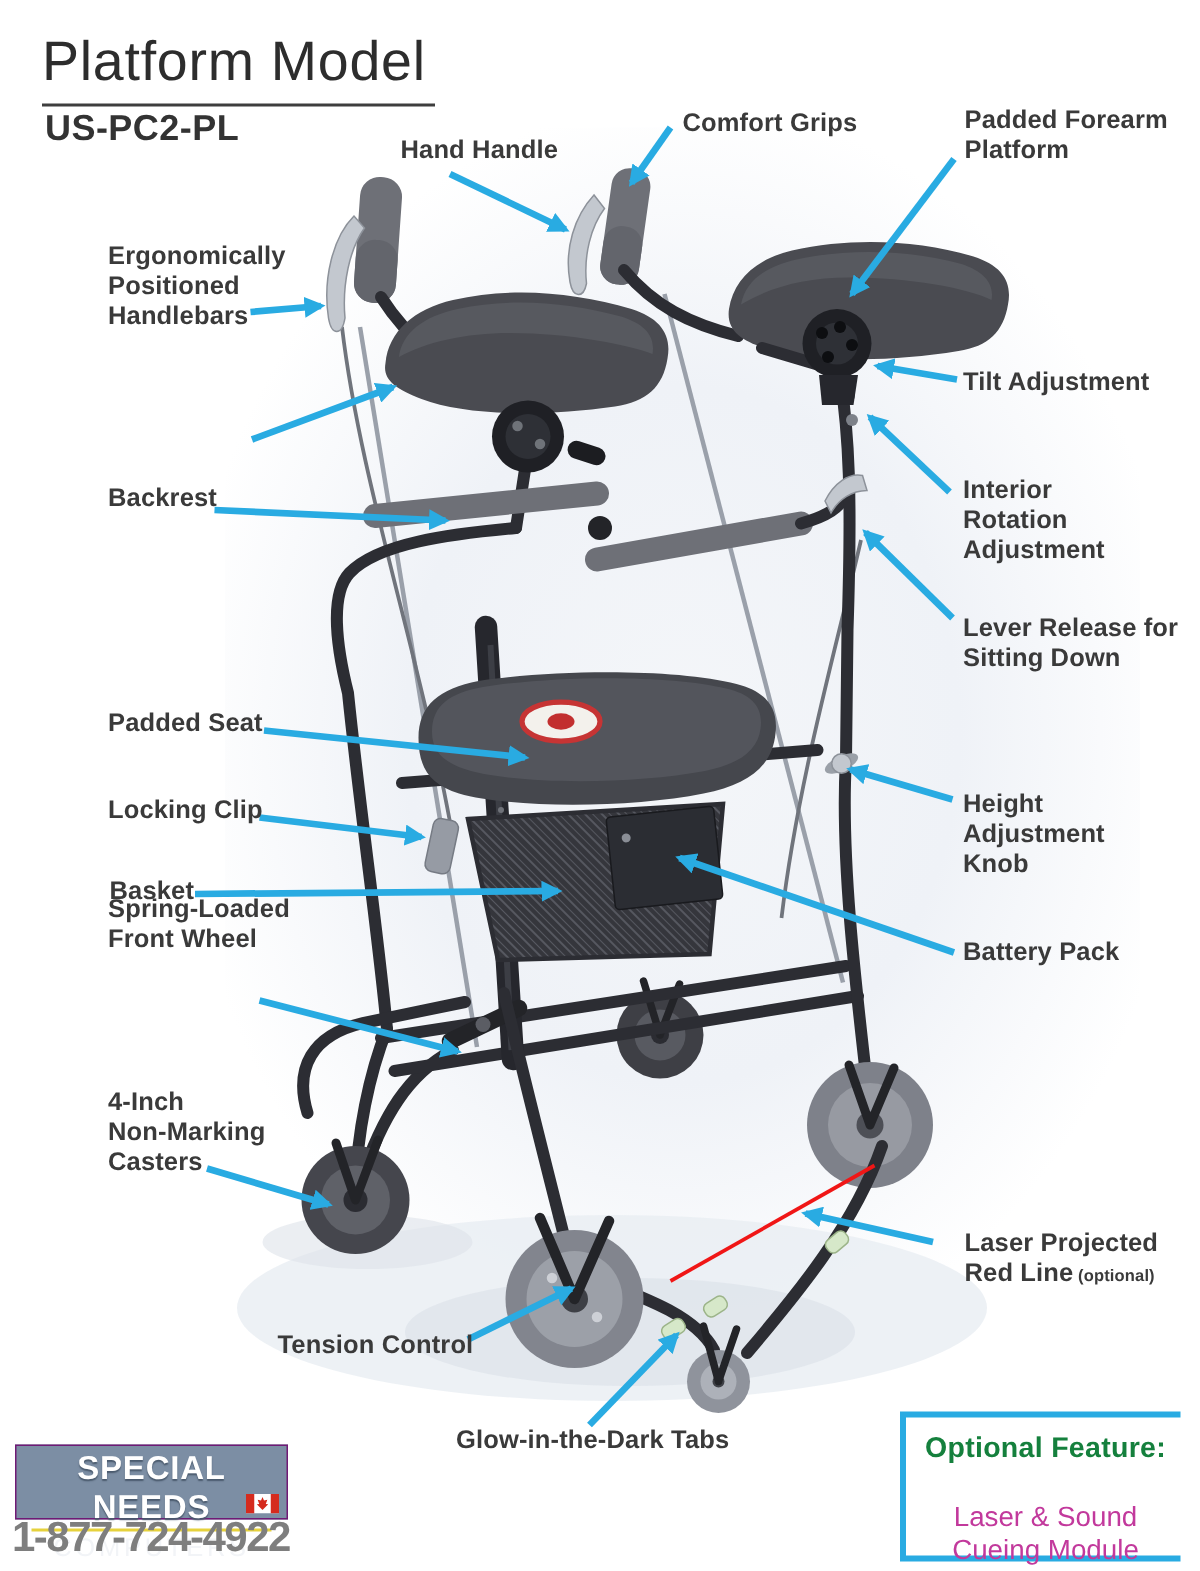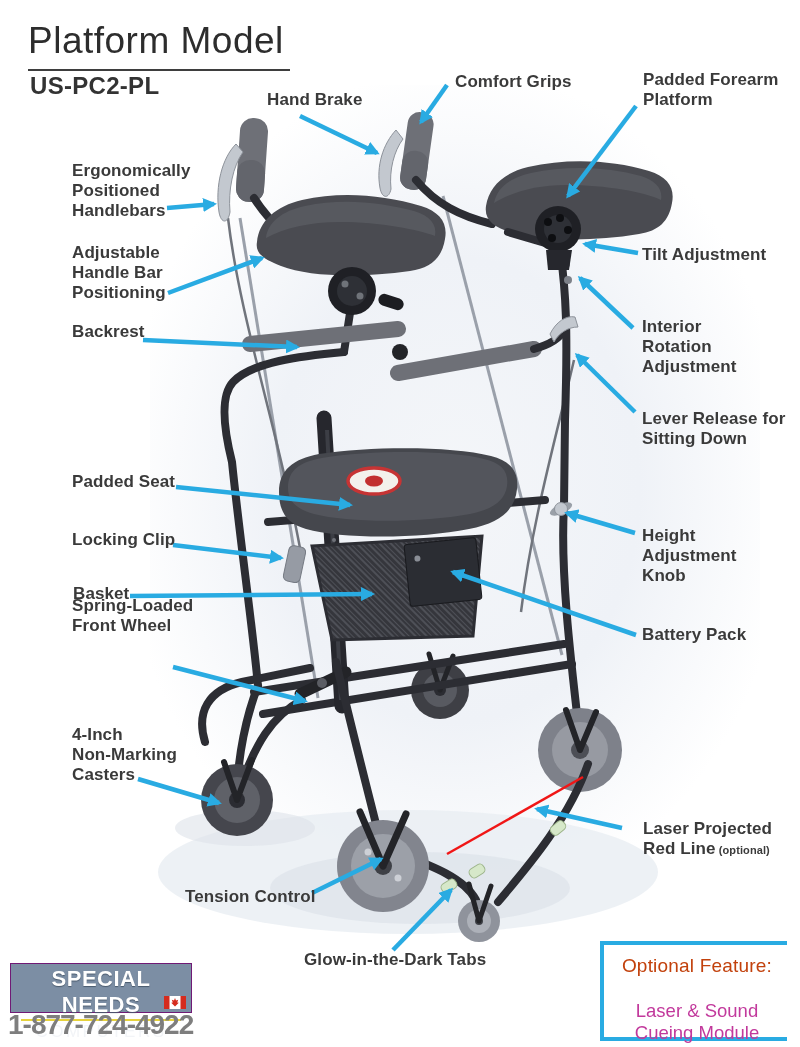--- a/index.html
+++ b/index.html
@@ -24,21 +24,21 @@
          background:var(--logo-bg,#7c8ea4); border-radius:0; border:1px solid #701a75; box-sizing:border-box; }
   #snc .l1 { color:#fff; font-weight:bold; font-size:22px; text-align:center; margin-top:2px;
              letter-spacing:.5px; text-shadow:0 1px 1px #4a5a6d; }
   #snc .rule { height:2px; background:#e6d23c; margin:1px 10px 0 10px; }
   #snc .l2 { color:#f2f4f7; font-size:17px; text-align:center; letter-spacing:2.5px; margin-top:1px; }
   #snc .flag { position:absolute; right:5px; bottom:3px; width:22px; height:13px; }
   #phone { position:absolute; left:8px; top:1009px; font-size:28px; font-weight:bold;
            color:#7e7e7e; letter-spacing:-1px; }
   #opt { position:absolute; left:600px; top:941px; width:186px; height:92px;
          border:4px solid var(--box-border,#29abe2); background:#fff; text-align:center; box-sizing:content-box; }
-  #opt .t { font-size:19px; font-weight:normal; color:#c2410c; margin-top:10px; letter-spacing:.2px; }
+  #opt .t { font-size:19px; font-weight:bold; color:#15803d; margin-top:10px; letter-spacing:.2px; }
   #opt .f { font-size:18.5px; font-weight:400; color:var(--magenta,#c2399c); margin-top:23px;
             line-height:22px; white-space:pre-line; }
 </style>
 </head>
 <body>
 
 <div id="stage">
   <div class="photo-bg"></div>
 
   <div id="title">Platform Model</div>
@@ -228,30 +228,27 @@
       <line class="arrow" x1="173" y1="667" x2="305" y2="701"></line>
       <line class="arrow" x1="635" y1="533" x2="567" y2="513"></line>
       <line class="arrow" x1="636" y1="635" x2="453" y2="572"></line>
       <line class="arrow" x1="138" y1="779" x2="219" y2="803"></line>
       <line class="arrow" x1="622" y1="828" x2="537" y2="809"></line>
       <line class="arrow" x1="312" y1="893" x2="381" y2="859"></line>
       <line class="arrow" x1="393" y1="950" x2="451" y2="890"></line>
     </g>
   </svg>
 
-  <div class="lbl" style="left:267px;top:90px">Hand Brake</div>
+  <div class="lbl" style="left:267px;top:90px">Hand Handle</div>
   <div class="lbl" style="left:455px;top:72px">Comfort Grips</div>
   <div class="lbl" style="left:72px;top:161px">Ergonomically
 Positioned
 Handlebars</div>
   <div class="lbl" style="left:643px;top:70px">Padded Forearm
 Platform</div>
-  <div class="lbl" style="left:72px;top:243px">Adjustable
-Handle Bar
-Positioning</div>
   <div class="lbl" style="left:72px;top:322px">Backrest</div>
   <div class="lbl" style="left:642px;top:245px">Tilt Adjustment</div>
   <div class="lbl" style="left:642px;top:317px">Interior
 Rotation
 Adjustment</div>
   <div class="lbl" style="left:642px;top:409px">Lever Release for
 Sitting Down</div>
   <div class="lbl" style="left:72px;top:472px">Padded Seat</div>
   <div class="lbl" style="left:72px;top:530px">Locking Clip</div>
   <div class="lbl" style="left:73px;top:584px">Basket</div>

